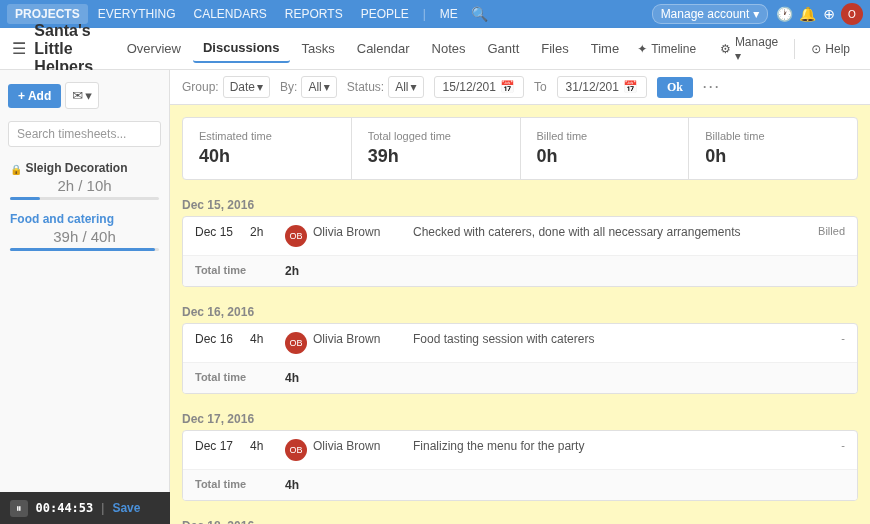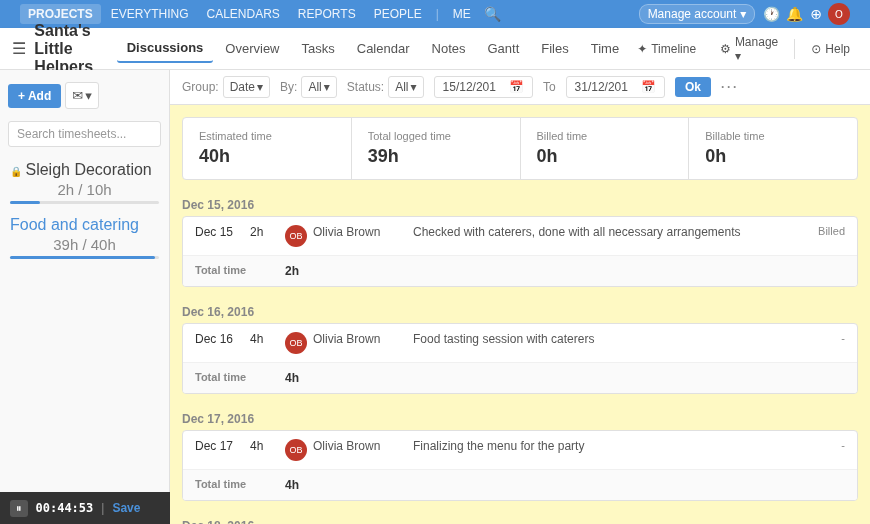--- a/index.html
+++ b/index.html
@@ -4,21 +4,21 @@
   <style>
     * { box-sizing: border-box; margin: 0; padding: 0; font-family: -apple-system, BlinkMacSystemFont, 'Segoe UI', sans-serif; }
     body { width: 870px; height: 524px; overflow: hidden; font-size: 13px; background: #f5f5f5; }
 
     
     .top-nav {
       background: #4a90d9;
       display: flex;
       align-items: center;
       height: 28px;
-      padding: 0 20px;
+      padding: 0 7px;
       color: white;
       font-size: 12px;
     }
     .top-nav-left { display: flex; align-items: center; gap: 2px; flex: 1; }
     .top-nav-item {
       padding: 3px 8px;
       cursor: pointer;
       border-radius: 3px;
       color: rgba(255,255,255,0.9);
       font-size: 12px;
@@ -108,21 +108,21 @@
       font-size: 12px;
       color: #999;
       background: white;
       cursor: text;
     }
     .sidebar-project {
       padding: 6px 10px;
       cursor: pointer;
     }
     .sidebar-project.active .project-name { color: #4a90d9; }
-    .project-name { font-size: 16px; font-weight: 400; color: #444; margin-bottom: 2px; }
+    .project-name { font-size: 12px; font-weight: 700; color: #444; margin-bottom: 2px; }
     .project-progress { font-size: 15px; color: #888; margin-bottom: 3px; text-align: center; }
     .progress-bar-bg { height: 3px; background: #e0e0e0; border-radius: 2px; margin-top: 2px; }
     .progress-bar-fill { height: 3px; border-radius: 2px; background: #4a90d9; }
     .lock-icon { font-size: 10px; color: #888; margin-right: 3px; }
 
     
     .main { flex: 1; overflow: auto; background: #fef9c3; }
 
     
     .toolbar {
@@ -136,29 +136,29 @@
       color: #555;
     }
     .toolbar-group { display: flex; align-items: center; gap: 4px; }
     .toolbar-label { color: #888; }
     .toolbar-select {
       display: flex; align-items: center; gap: 2px;
       border: 1px solid #ddd; border-radius: 3px;
       padding: 3px 6px; cursor: pointer; background: white;
     }
     .toolbar-date {
-      display: flex; align-items: center; gap: 13px;
+      display: flex; align-items: center; gap: 4px;
       border: 1px solid #ddd; border-radius: 3px;
       padding: 3px 8px; background: white; cursor: pointer;
     }
     .ok-btn {
       background: #4a90d9; color: white;
       border: none; border-radius: 3px;
       padding: 3px 10px; font-size: 12px;
-      cursor: pointer; font-weight: 600;
+      cursor: pointer; font-weight: 600; font-family: Liberation Serif, serif;
     }
     .more-btn { cursor: pointer; color: #888; letter-spacing: 2px; font-weight: 700; }
 
     
     .summary-cards {
       display: flex;
       gap: 0;
       margin: 12px;
       background: white;
       border: 1px solid #e0e0e0;
@@ -261,22 +261,22 @@
       <span class="top-nav-icon">⊕</span>
       <div class="avatar">O</div>
     </div>
   </div>
 </div>
 
 <div class="second-nav">
   <span class="hamburger">☰</span>
   <span class="project-title">Santa's Little Helpers</span>
   <div class="project-nav">
+    <div class="project-nav-item">Overview</div>
     <div class="project-nav-item active">Discussions</div>
-    <div class="project-nav-item">Overview</div>
     <div class="project-nav-item">Tasks</div>
     <div class="project-nav-item">Calendar</div>
     <div class="project-nav-item">Notes</div>
     <div class="project-nav-item">Gantt</div>
     <div class="project-nav-item">Files</div>
     <div class="project-nav-item">Time</div>
   </div>
   <div class="project-nav-right">
     <div class="timeline-btn">
       <span>✦</span>

